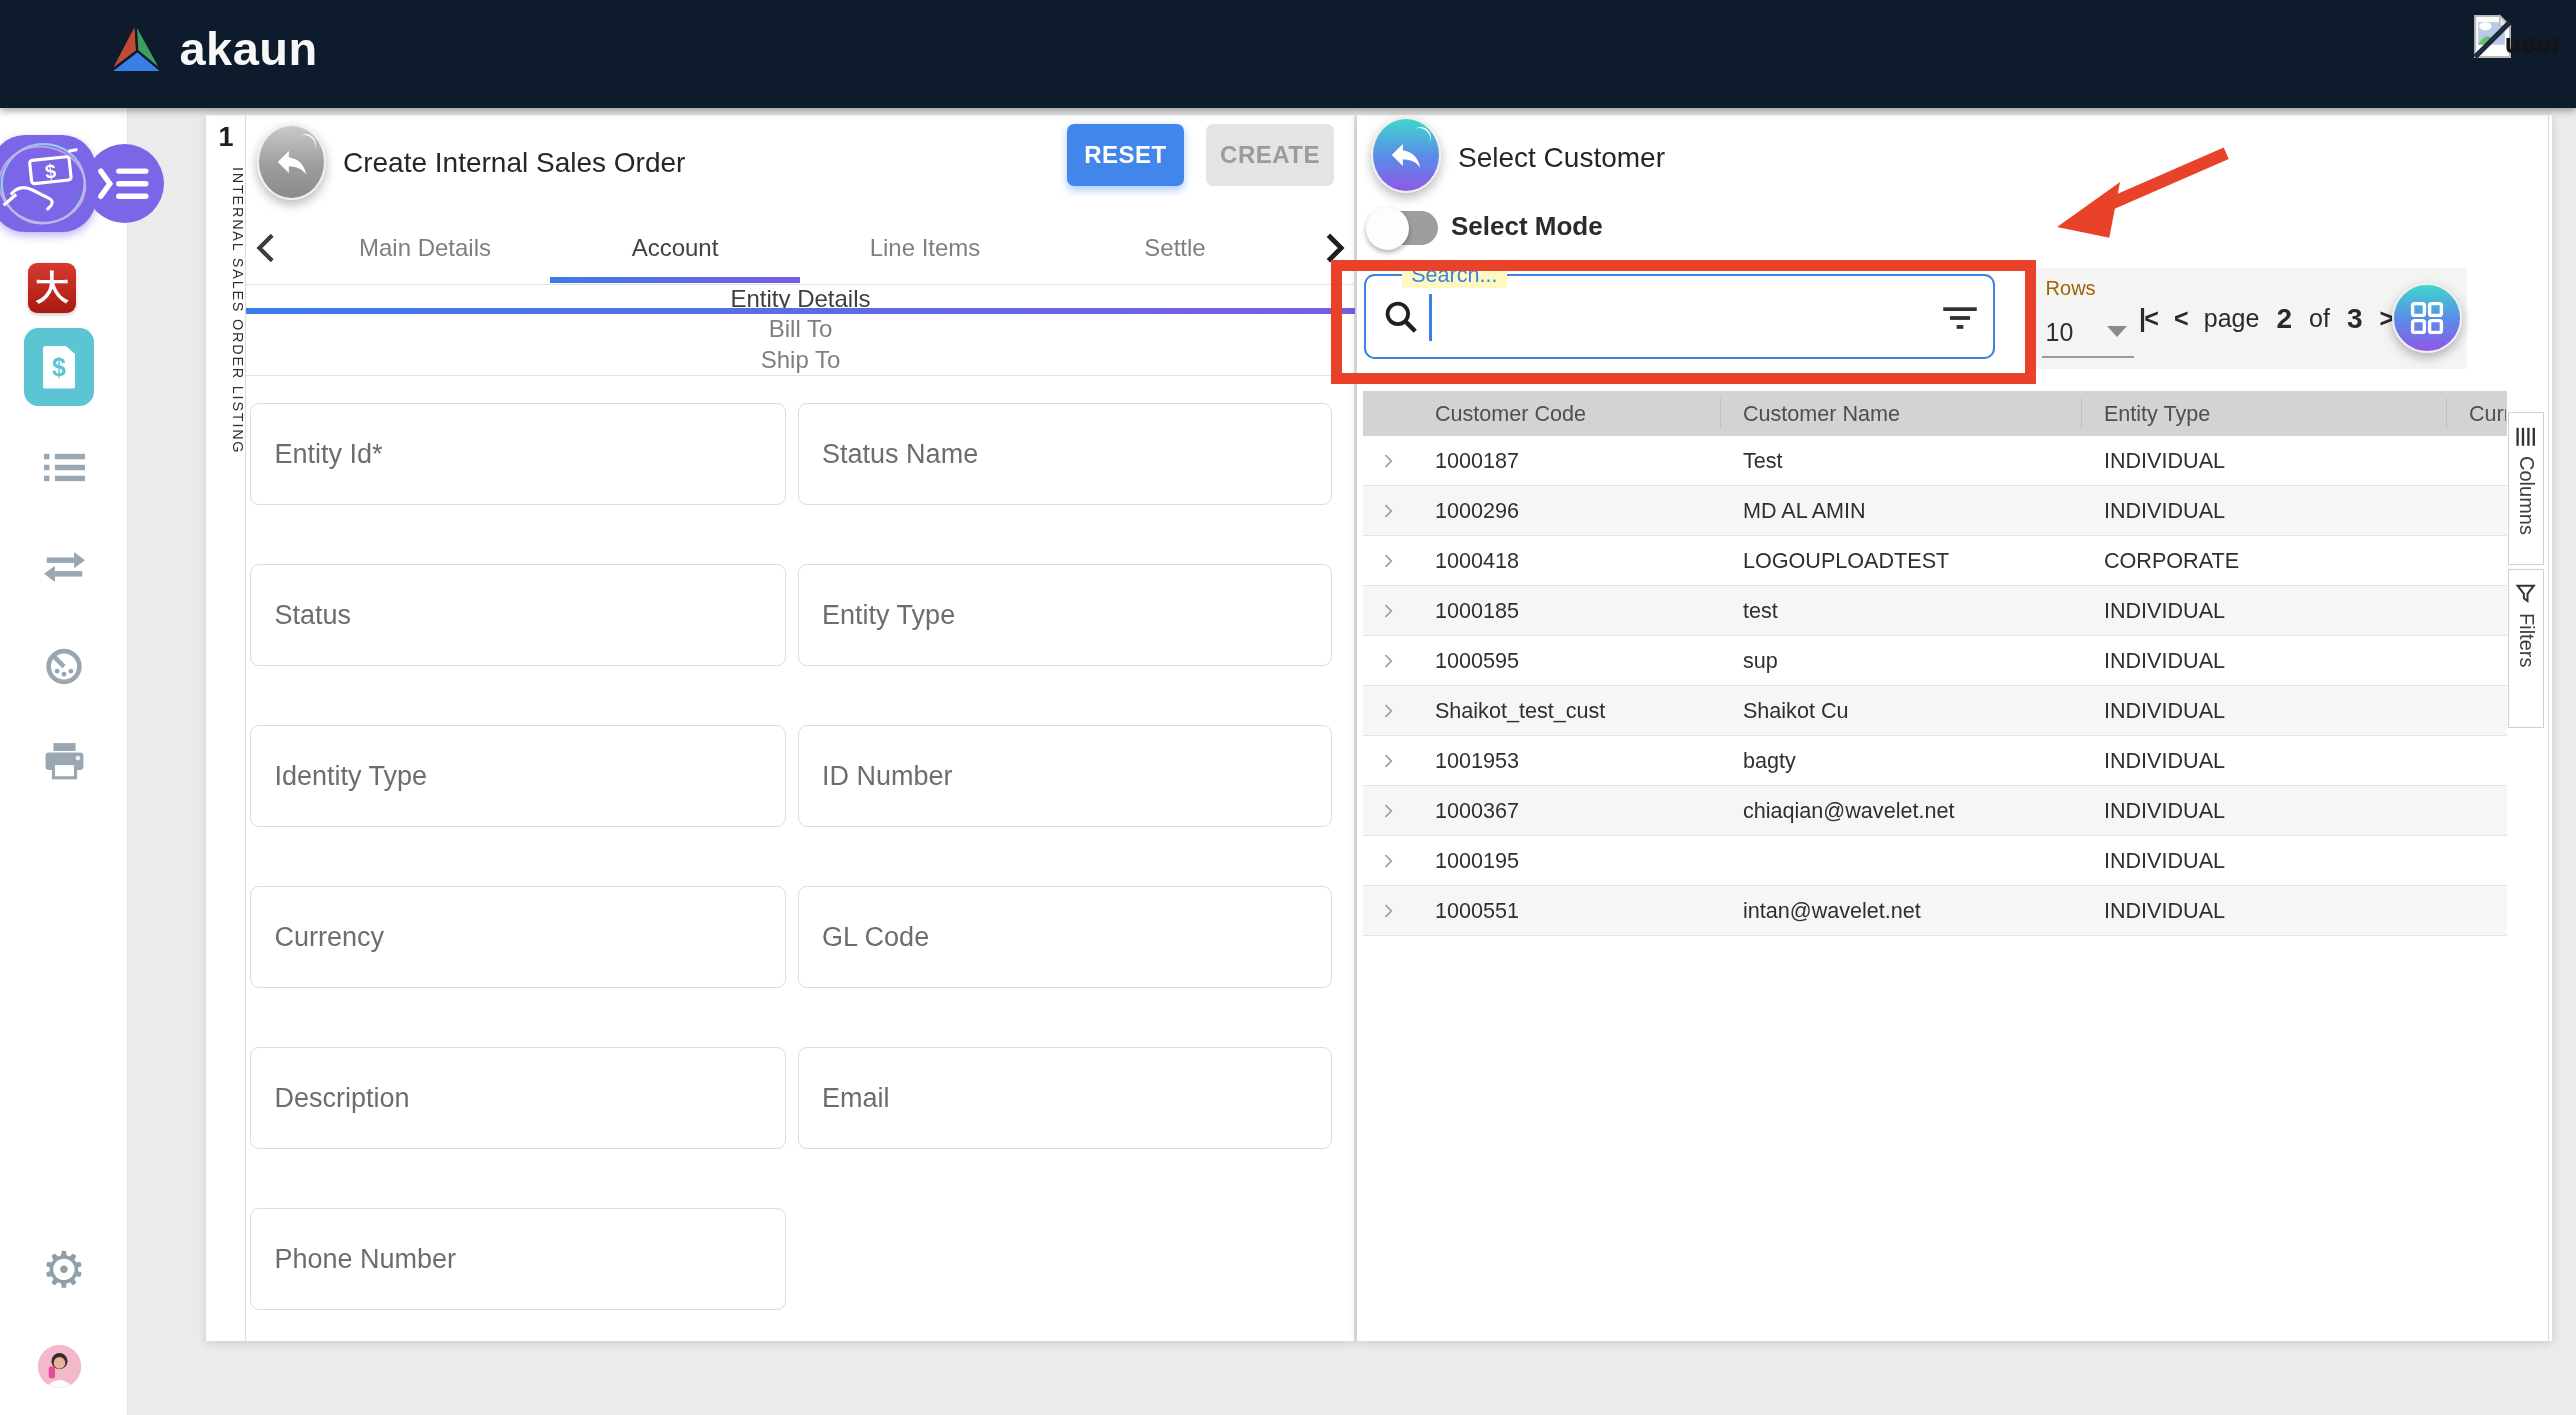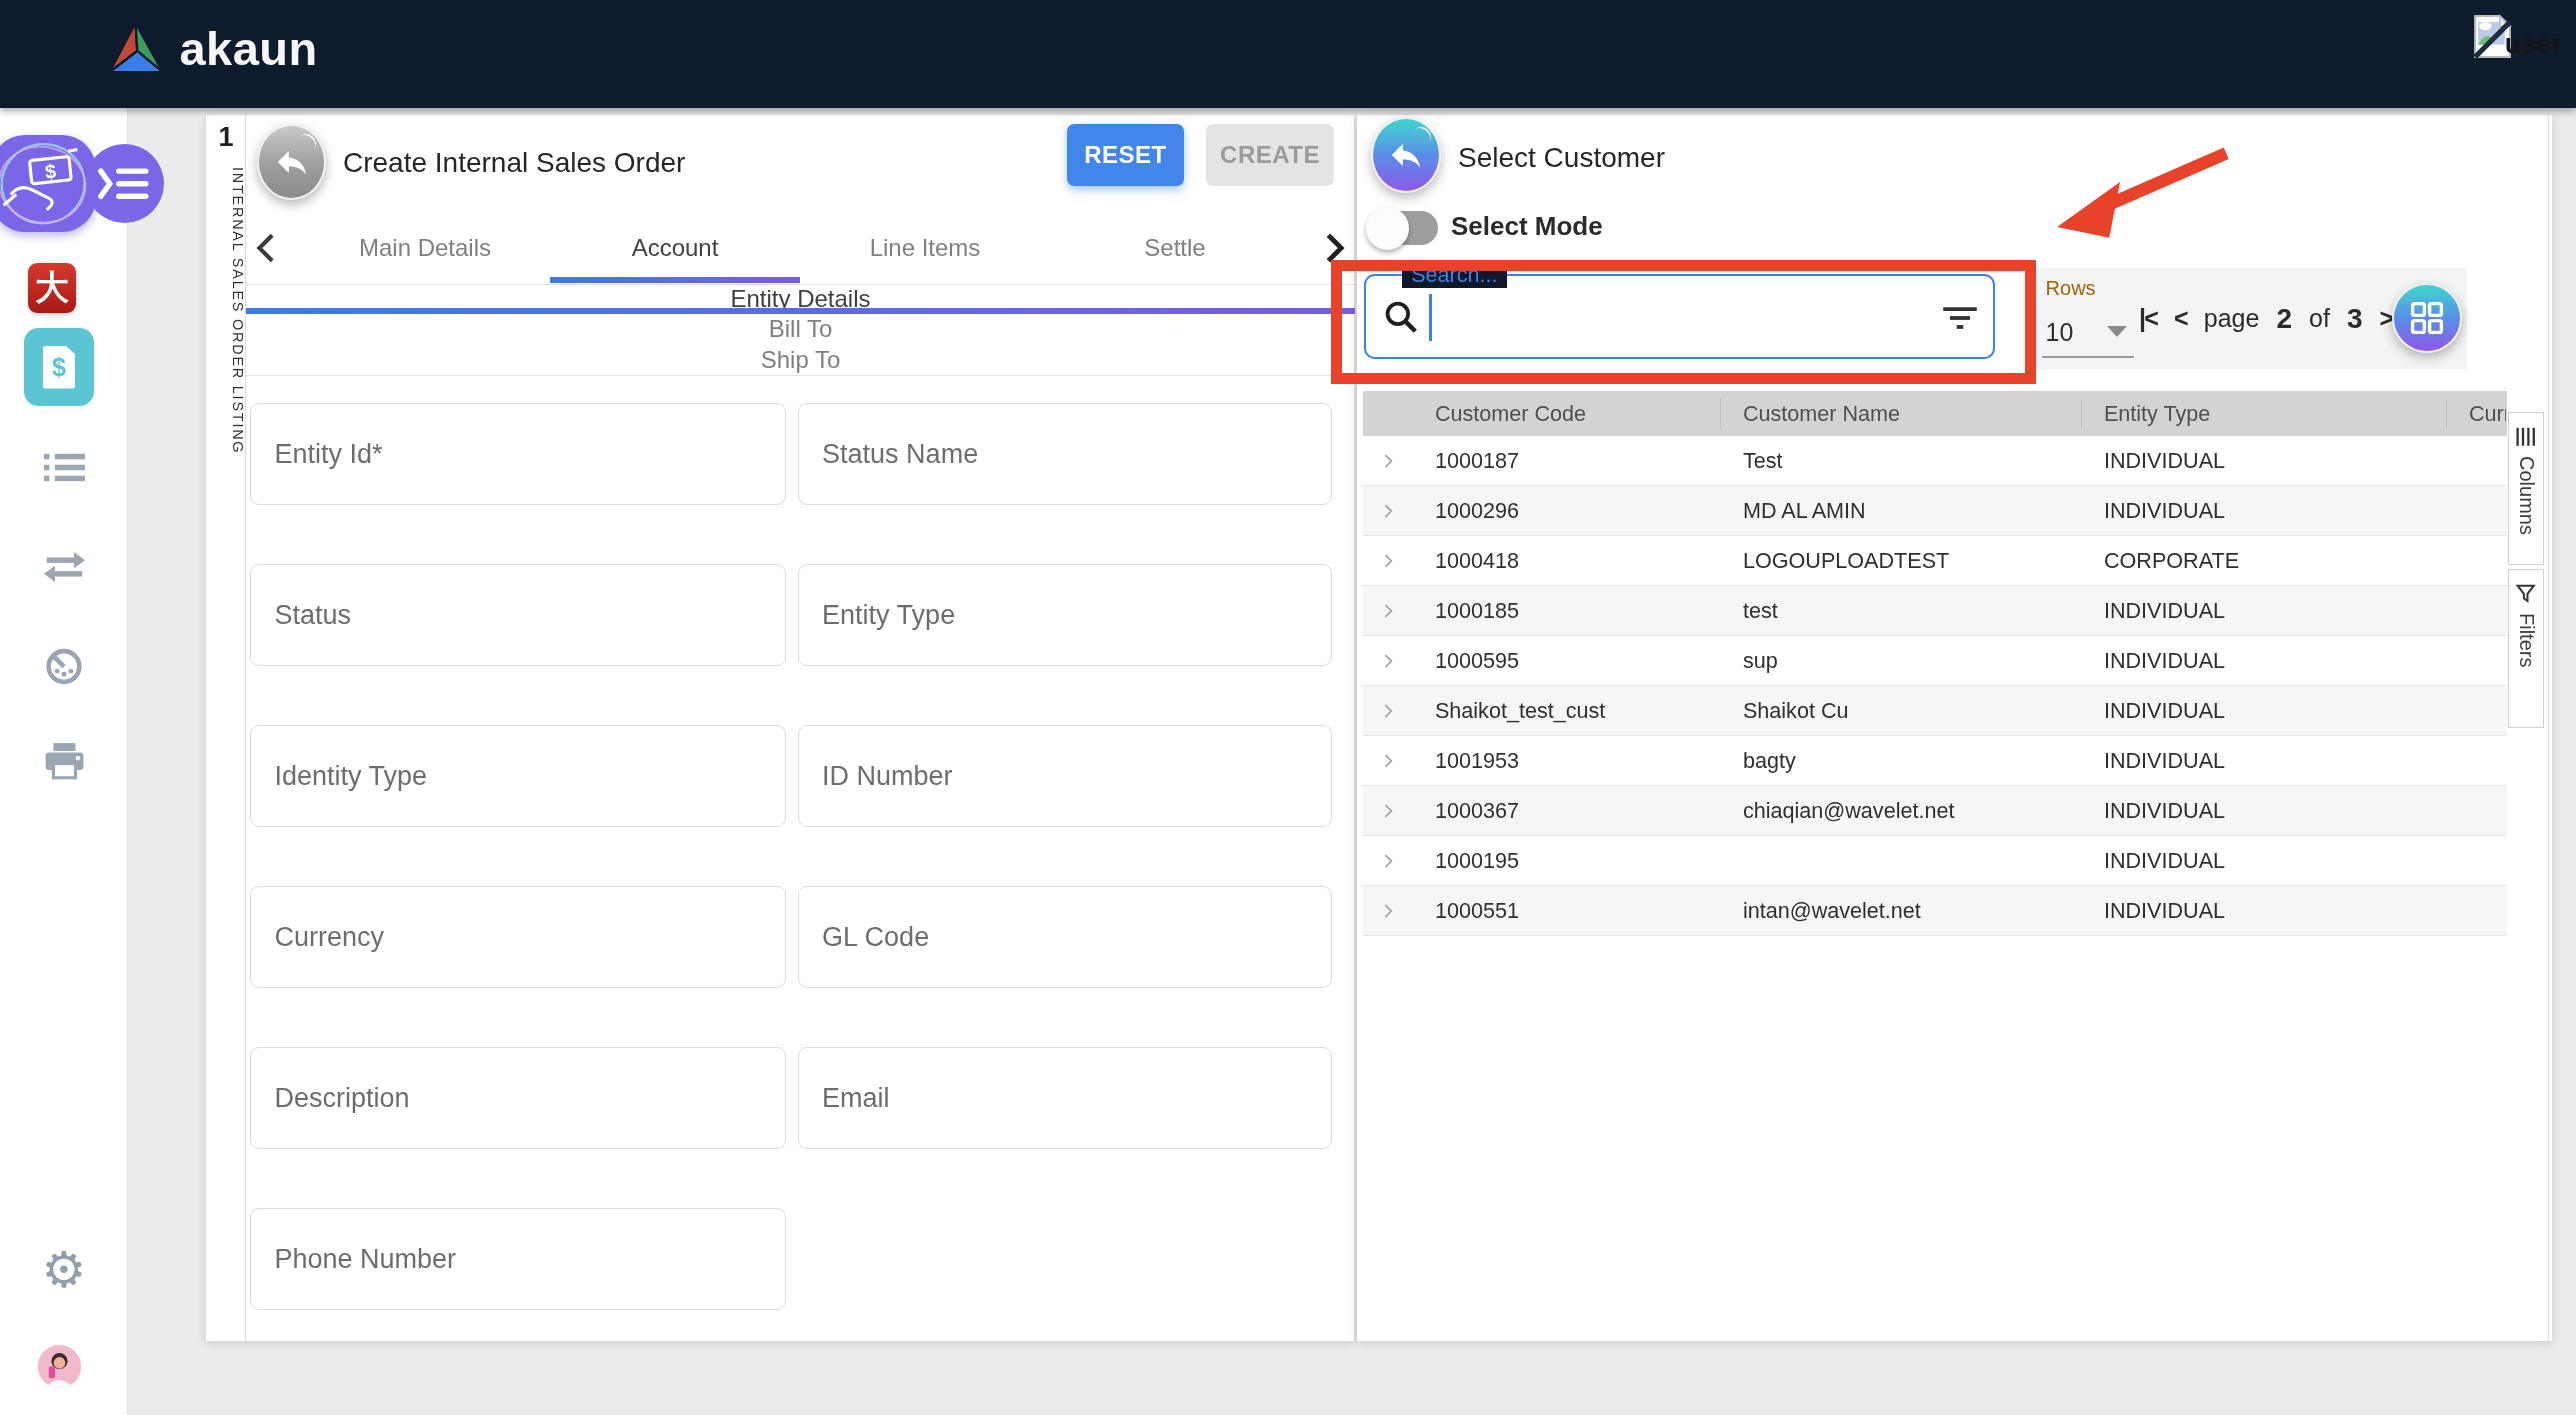--- a/index.html
+++ b/index.html
@@ -97,21 +97,21 @@
 
   
   .toggle-track { position:absolute; left:14.4px; top:96px; width:67px; height:34px;
     border-radius:17px; background:#9e9e9e; cursor:pointer; }
   .toggle-knob { position:absolute; left:-5.4px; top:-4.5px; width:43px; height:43px; border-radius:50%;
     background:#fdfdfd; box-shadow:0 2.7px 5.4px rgba(0,0,0,.3); }
   .toggle-label { position:absolute; left:94px; top:96px; font-size:26px; font-weight:600; color:#2b2b2b; }
 
   .searchbox { position:absolute; left:7.2px; top:159px; width:631px; height:85px;
     border:2.7px solid #3c82e2; border-radius:10.8px; background:#fff; cursor:text; }
-  .search-label { position:absolute; left:36px; top:-14.4px; background:#0f172a; padding:0 9px;
+  .search-label { position:absolute; left:36px; top:-14.4px; background:#fef9c3; padding:0 9px;
     color:#3c82e2; font-size:21.6px; }
   .caret { position:absolute; left:63px; top:18px; width:2.7px; height:47px; background:#3c82e2; }
   .filter-btn { position:absolute; right:12.6px; top:21.6px; width:41px; height:41px; cursor:pointer;
     display:flex; align-items:center; justify-content:center; }
 
   .toolbar { position:absolute; left:676px; top:153px; width:434px; height:101px; background:#f4f4f4; }
   .rows-label { position:absolute; left:12.6px; top:9px; font-size:20px; color:#a16207; }
   .rows-value { position:absolute; left:12.6px; top:40px; font-size:25px; color:#2f2f2f; cursor:pointer;margin-top:10px; }
   .rows-underline { position:absolute; left:9px; top:88px; width:92px; height:1.8px; background:#9a9a9a; }
   .rows-caret { position:absolute; left:74px; top:58px; width:0; height:0; cursor:pointer;

